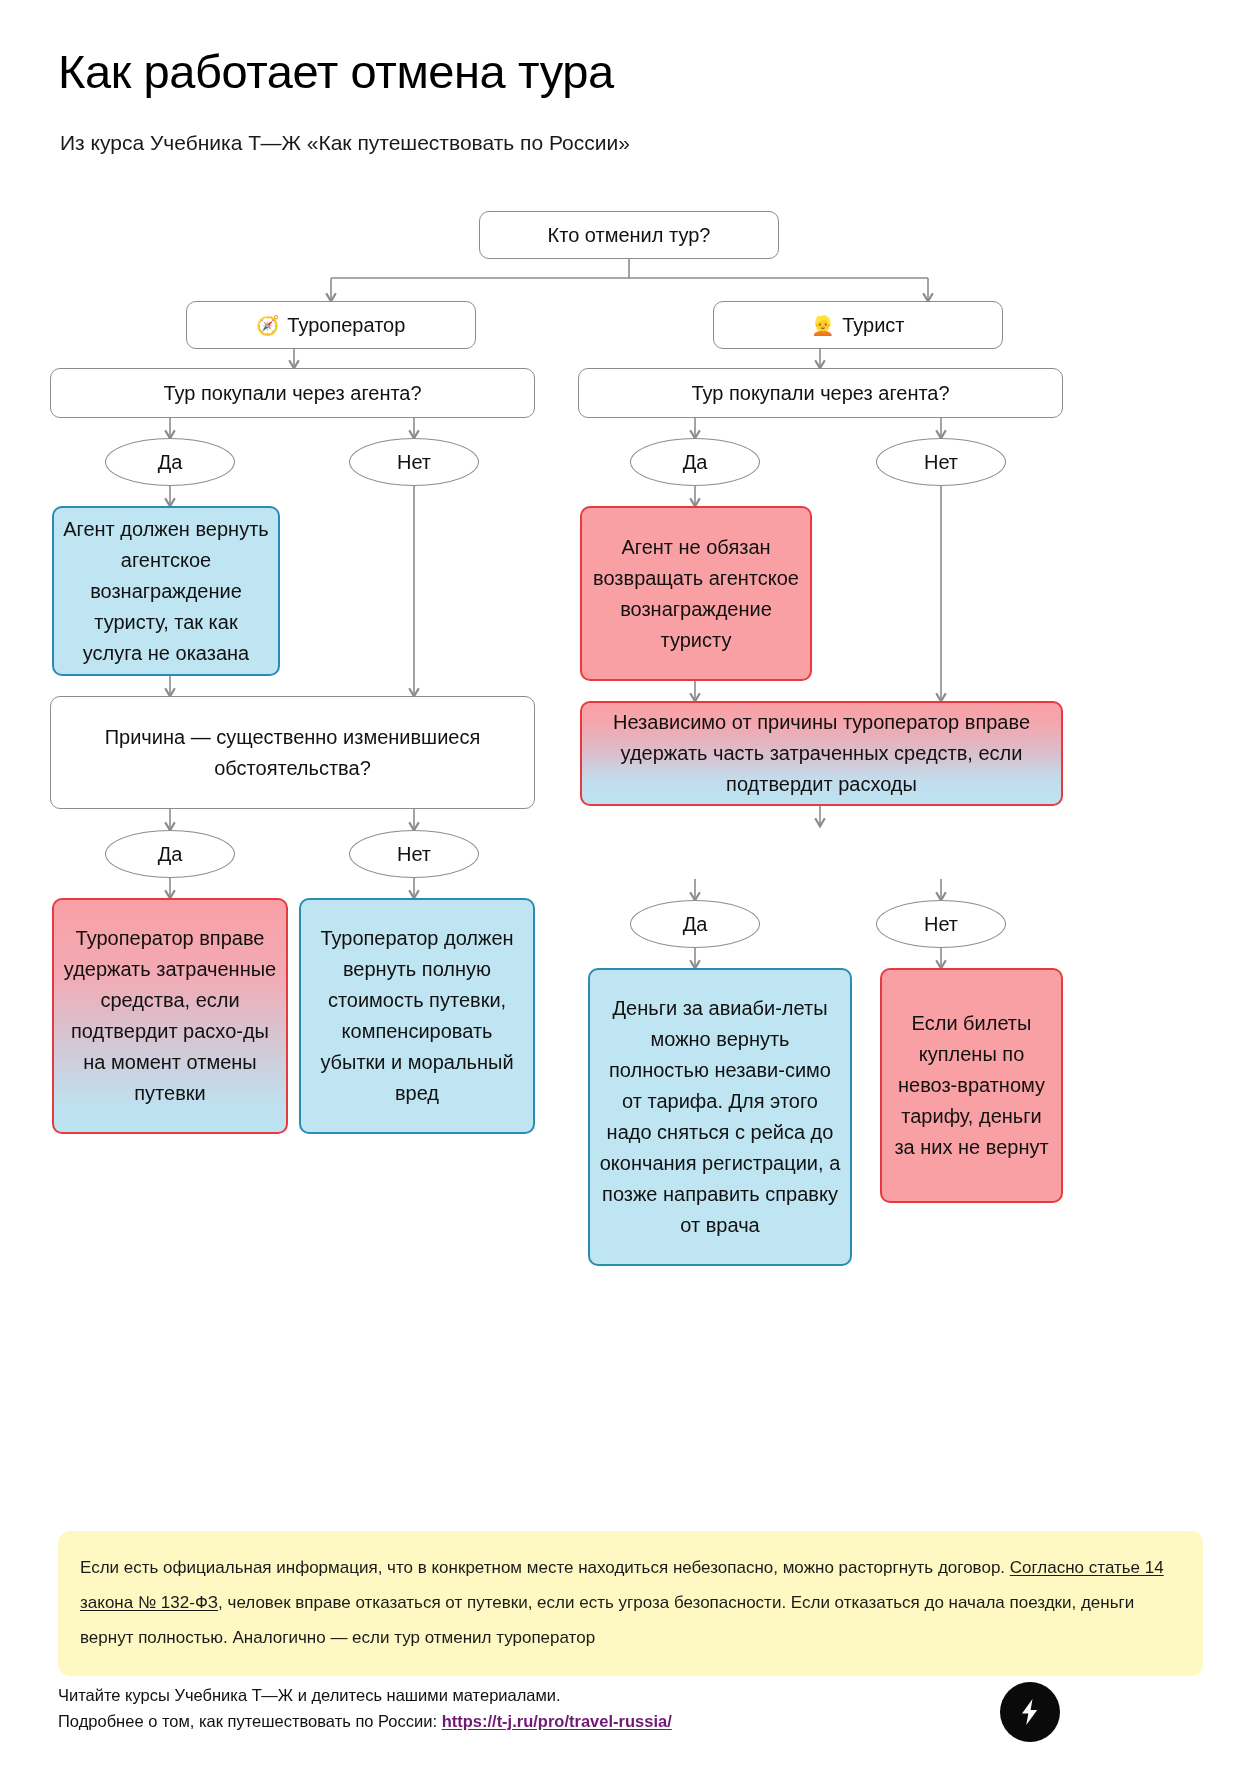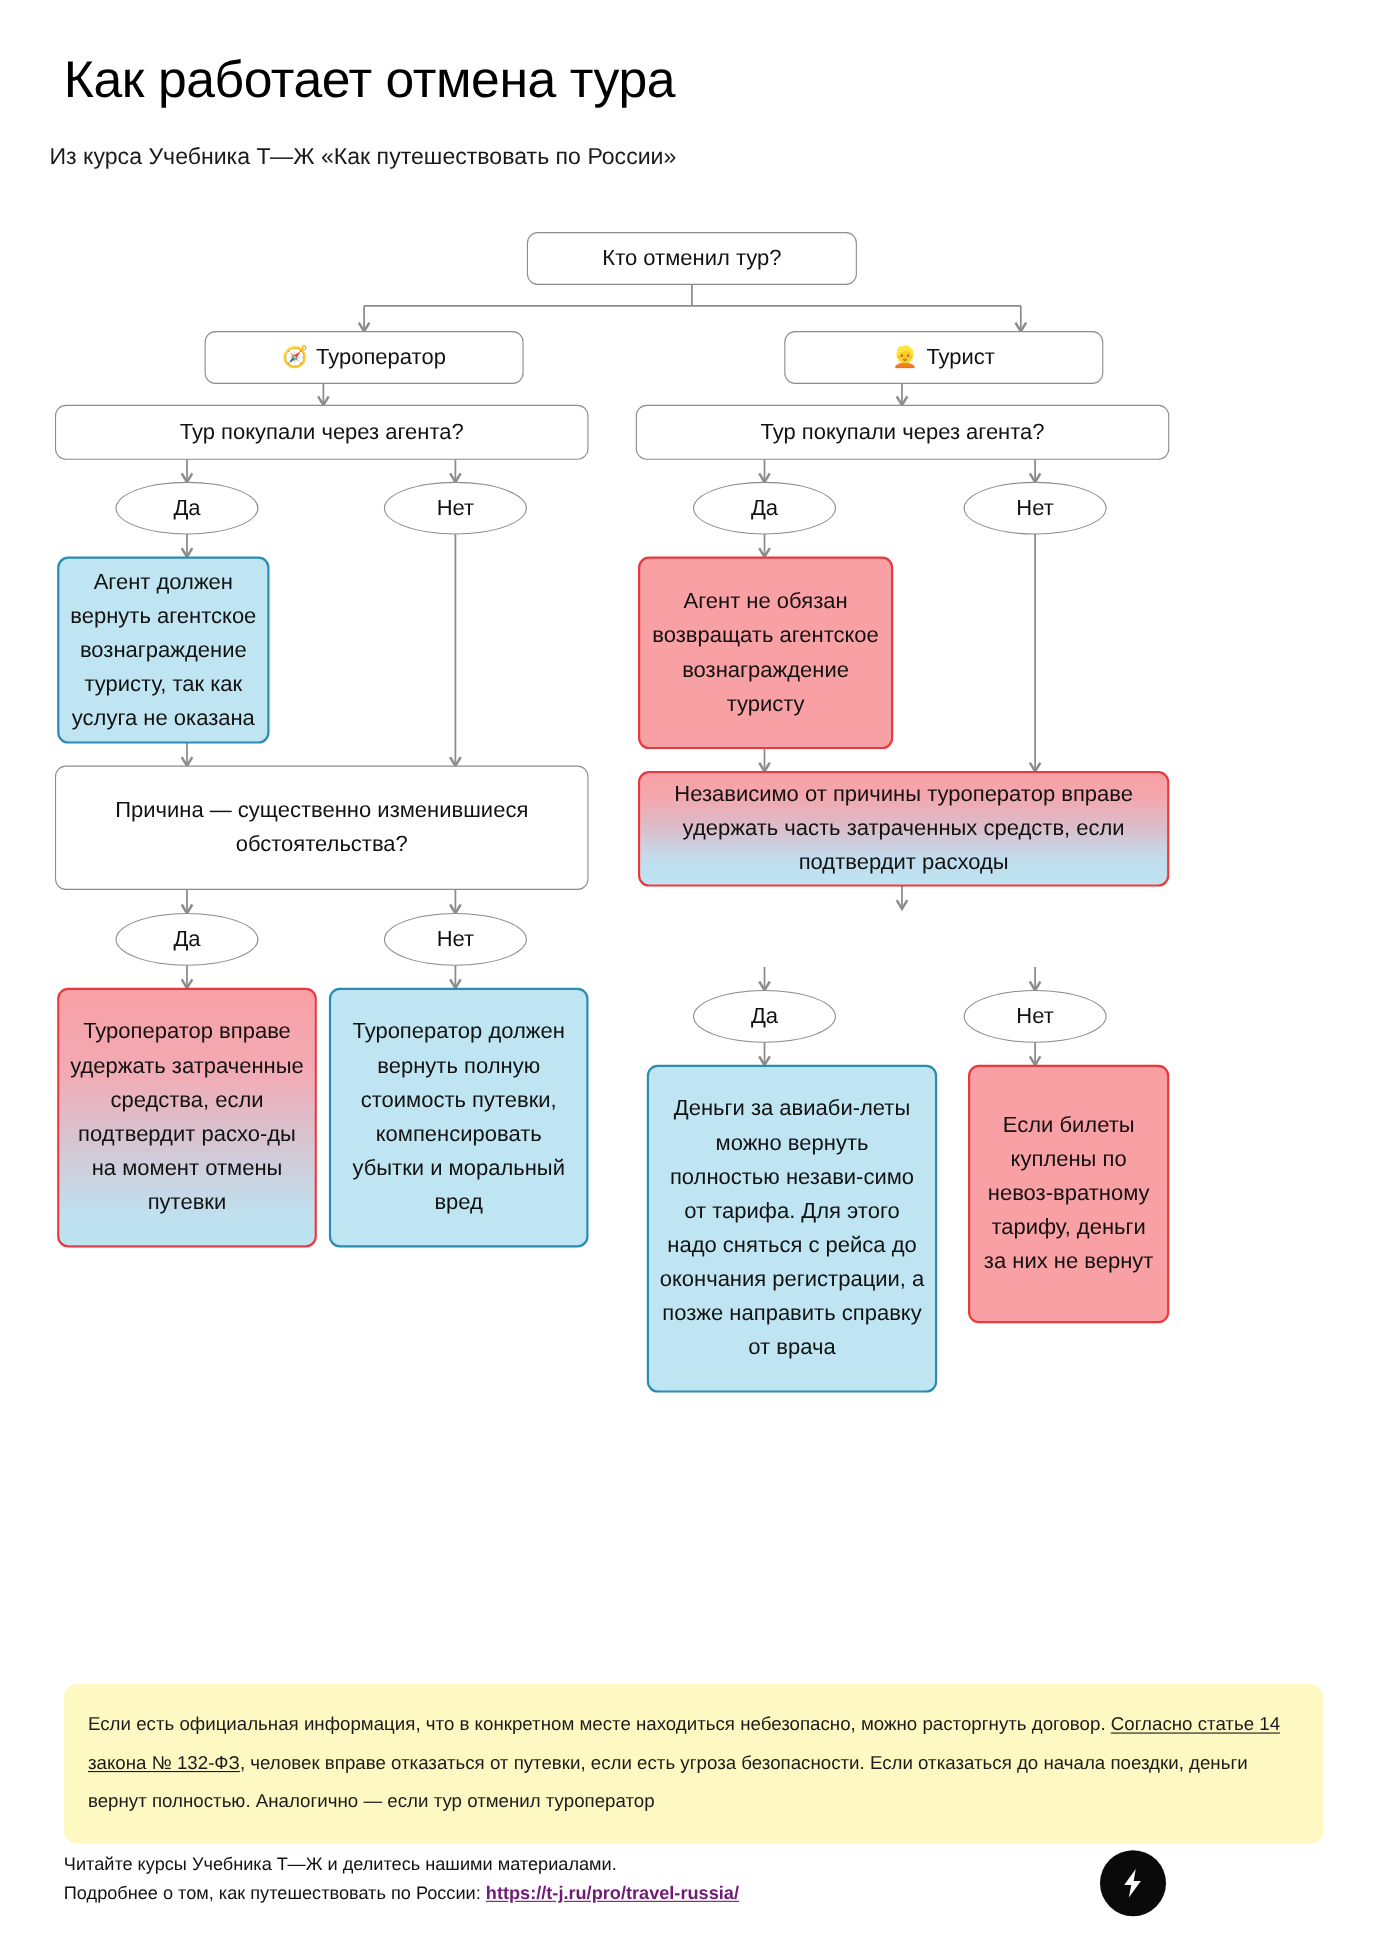--- a/index.html
+++ b/index.html
@@ -13,21 +13,21 @@
   }
   .page{position:relative;width:1260px;height:1780px;}
 
   
   .title{
     position:absolute;left:58px;top:44px;
     font-size:47px;font-weight:normal;letter-spacing:-0.4px;
     color:#000;white-space:nowrap;
   }
   .subtitle{
-    position:absolute;left:45px;top:131px;
+    position:absolute;left:60px;top:131px;
     font-size:21px;color:#1a1a1a;white-space:nowrap;
   }
 
   
   .chart{position:absolute;left:0;top:195px;width:1260px;height:1100px;}
   .edges{position:absolute;left:0;top:0;width:1260px;height:1100px;}
 
   .node{
     position:absolute;
     box-sizing:border-box;
@@ -174,21 +174,21 @@
       <span class="txt">Тур покупали через агента?</span>
     </div>
 
     <div class="pill" style="left:105px;top:243px;width:130px;height:48px;">
       <span>Да</span>
     </div>
     <div class="pill" style="left:349px;top:243px;width:130px;height:48px;">
       <span>Нет</span>
     </div>
 
-    <div class="node n-blue" style="left:52px;top:311px;width:193px;height:170px;">
+    <div class="node n-blue" style="left:52px;top:311px;width:228px;height:170px;">
       <span class="txt">Агент должен вернуть агентское вознаграждение туристу, так как услуга не оказана</span>
     </div>
 
     <div class="node n-plain" style="left:50px;top:501px;width:485px;height:113px;">
       <span class="txt">Причина — существенно изменившиеся обстоятельства?</span>
     </div>
 
     <div class="pill" style="left:105px;top:635px;width:130px;height:48px;">
       <span>Да</span>
     </div>

